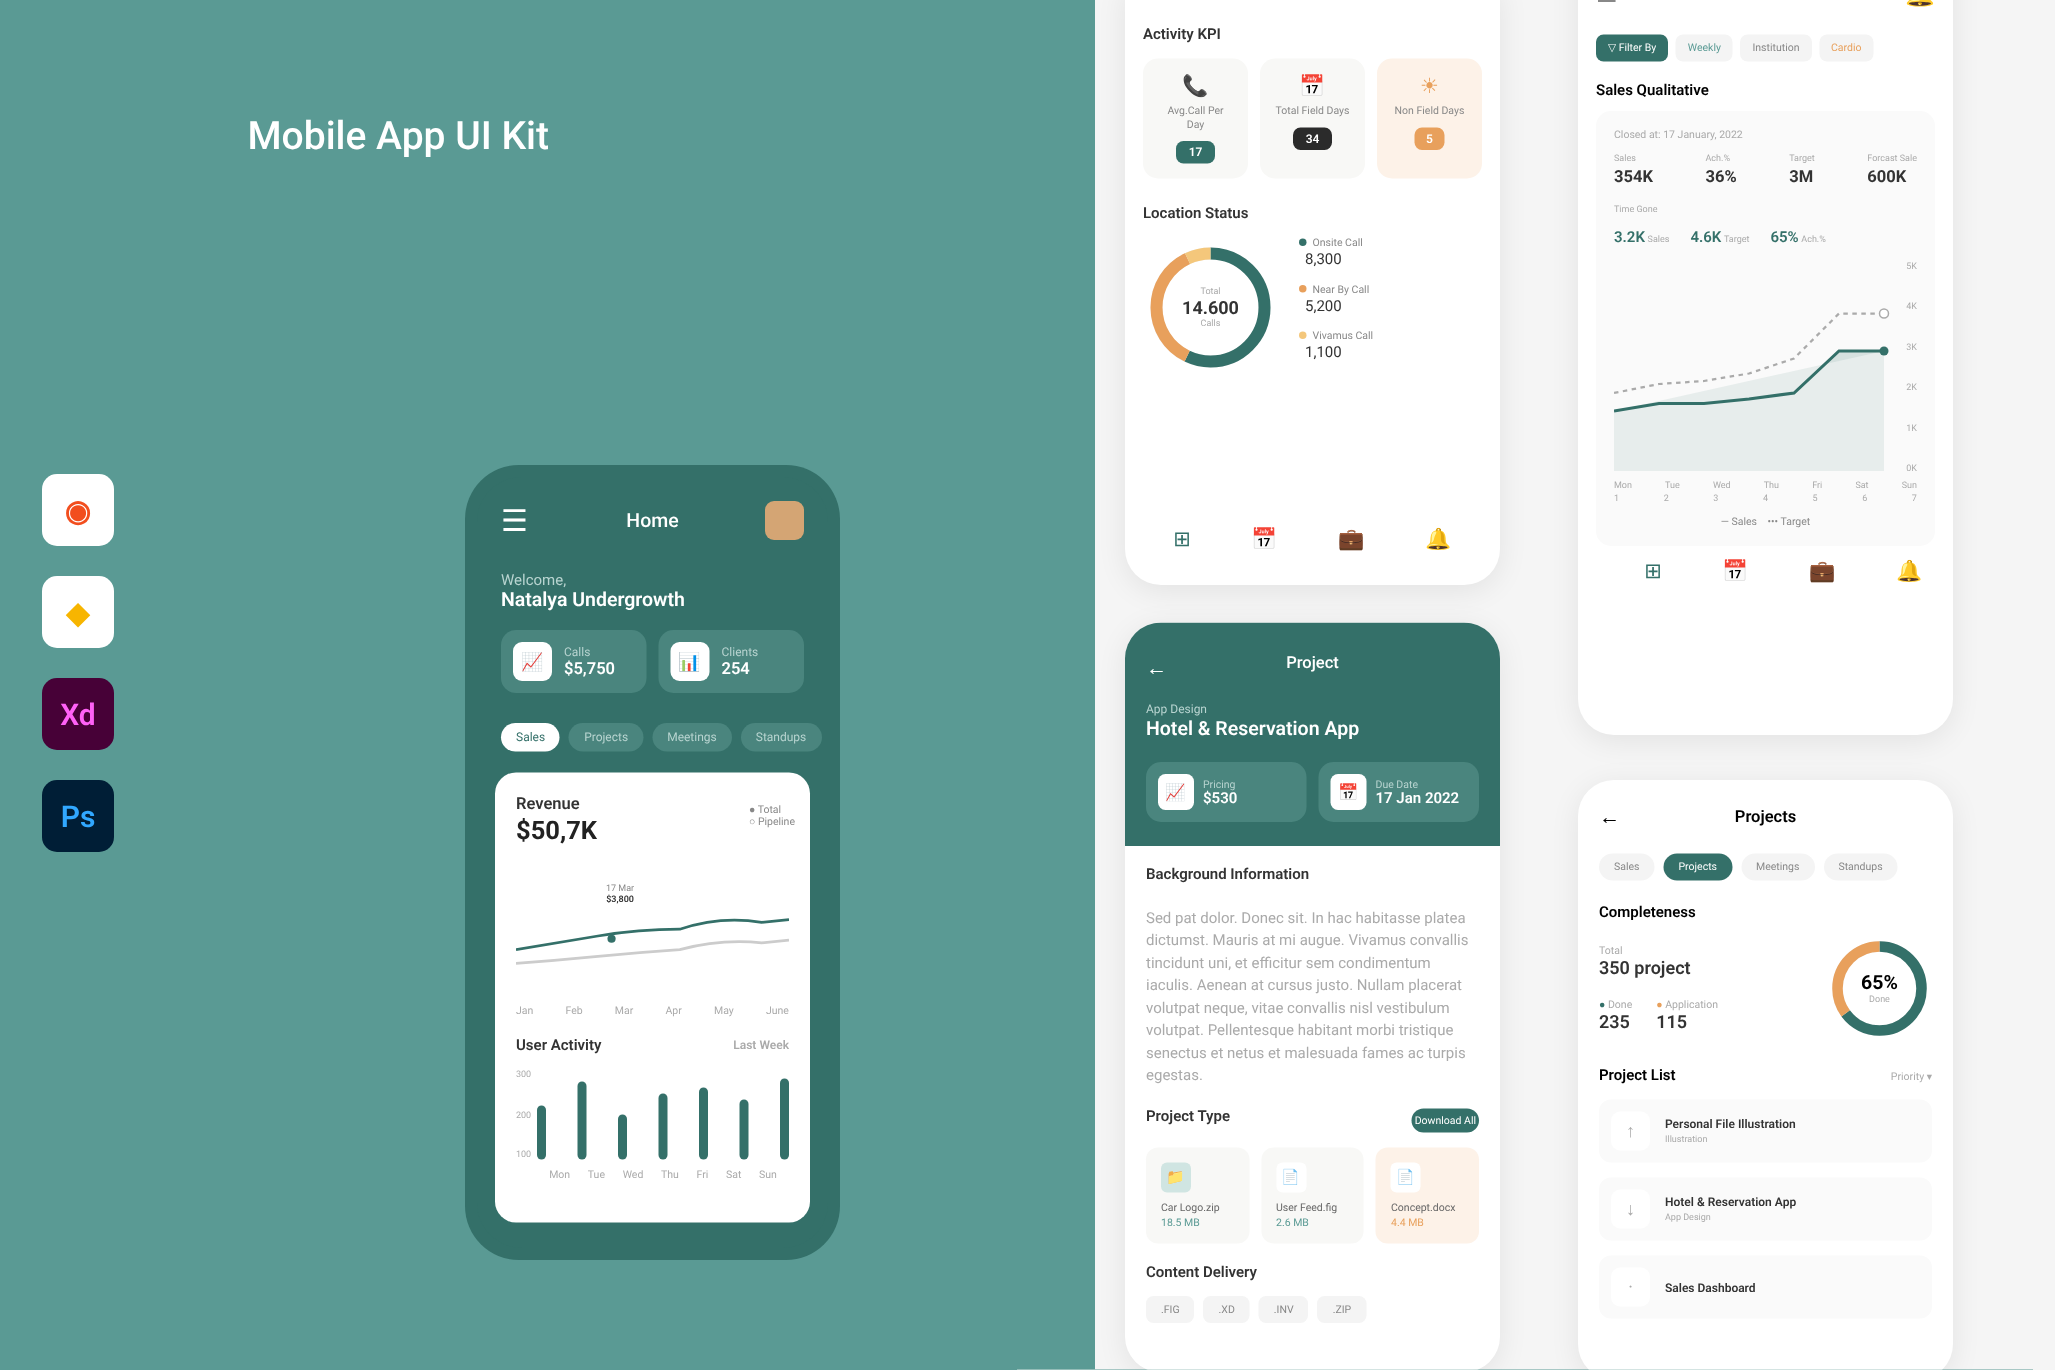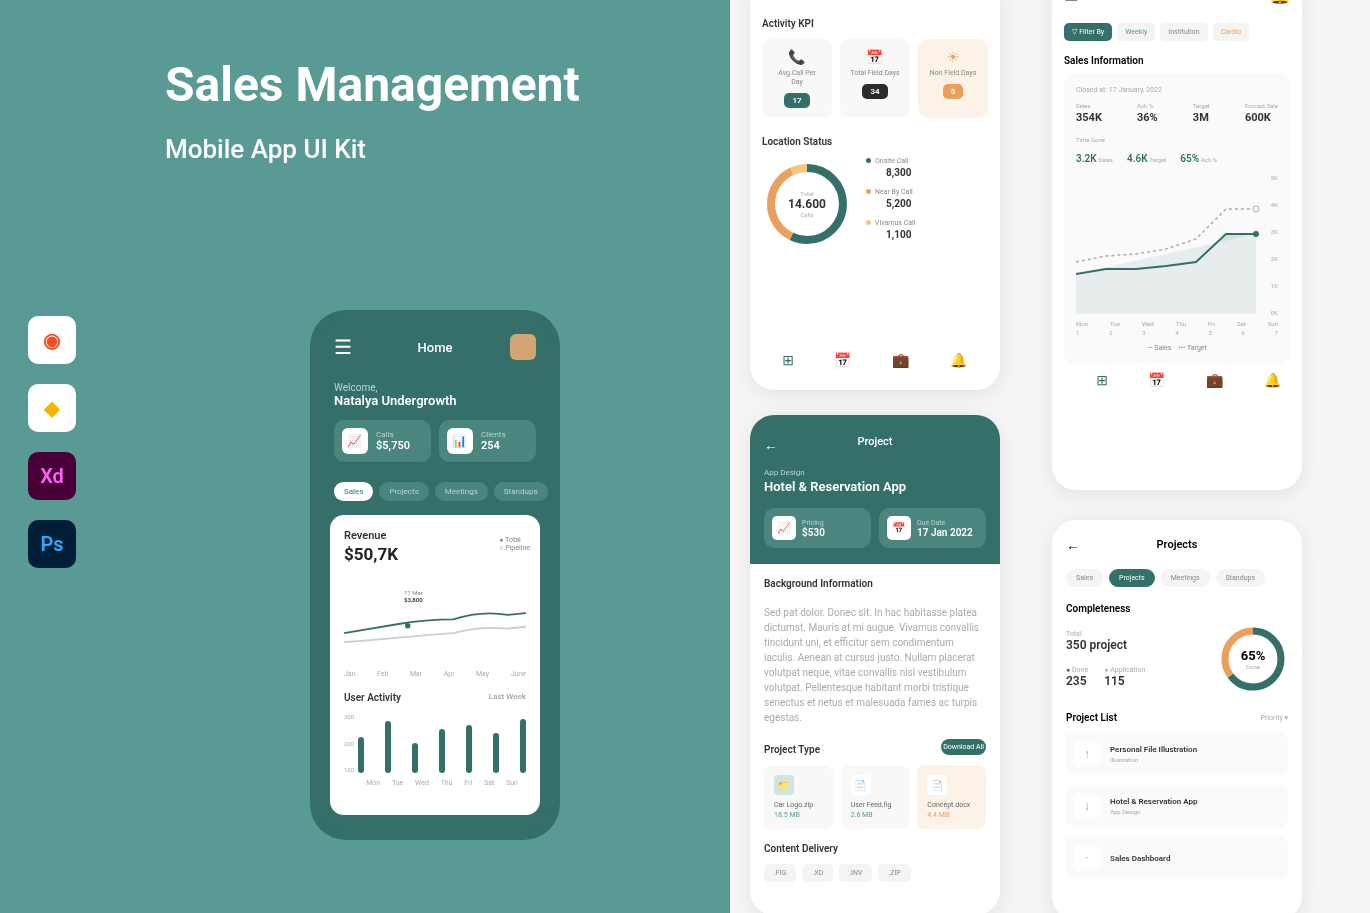--- a/index.html
+++ b/index.html
@@ -46,21 +46,21 @@
 .kpi-badge{display:inline-block;padding:3px 8px;border-radius:5px;font-size:8px;font-weight:600;margin-top:6px}
 .loc-title{font-size:10px;font-weight:600;color:#333;margin-top:18px}
 .loc-content{display:flex;gap:14px;margin-top:10px;align-items:center}
 .donut{width:90px;height:90px;position:relative}
 .donut-center{position:absolute;left:50%;top:50%;transform:translate(-50%,-50%);text-align:center}
 .donut-label{font-size:6px;color:#aaa}
 .donut-value{font-size:12px;font-weight:700;color:#333}
 .loc-legend{flex:1}
 .loc-item{font-size:7px;margin-bottom:10px}
 .loc-dot{display:inline-block;width:5px;height:5px;border-radius:50%;margin-right:4px}
-.loc-val{font-size:10px;font-weight:700;color:#333;margin-top:2px;margin-left:20px}
+.loc-val{font-size:10px;font-weight:400;color:#333;margin-top:2px;margin-left:4px}
 .bottom-nav{position:absolute;bottom:12px;left:12px;right:12px;display:flex;justify-content:space-around;padding:10px 0}
 .nav-icon{font-size:14px;color:#aaa}
 .nav-icon.active{color:#347069}
 
 .phone3{position:absolute;left:1052px;top:-30px;width:250px;height:520px;background:#fff;border-radius:0 0 24px 24px;padding:12px;box-shadow:0 4px 20px rgba(0,0,0,0.08)}
 .p3-header{display:flex;align-items:center;justify-content:space-between;padding:4px 0}
 .p3-title{font-size:11px;font-weight:600;position:absolute;left:50%;transform:translateX(-50%)}
 .seg-tabs{display:flex;background:#f4f4f4;border-radius:8px;margin-top:12px;padding:3px}
 .seg-tab{flex:1;text-align:center;font-size:8px;padding:6px;border-radius:6px;color:#888}
 .seg-tab.active{background:#fff;color:#333}
@@ -93,21 +93,21 @@
 .p4-cat{color:#b8d4d0;font-size:8px;margin-top:14px}
 .p4-name{color:#fff;font-size:13px;font-weight:600;margin-top:2px}
 .p4-cards{display:flex;gap:8px;margin-top:14px}
 .p4-card{flex:1;background:#4a857e;border-radius:10px;padding:8px;display:flex;gap:6px;align-items:center}
 .p4-icon{width:24px;height:24px;background:#fff;border-radius:5px;display:flex;align-items:center;justify-content:center;font-size:11px;color:#347069}
 .p4-lbl{color:#b8d4d0;font-size:7px}
 .p4-val{color:#fff;font-size:10px;font-weight:600}
 .p4-body{padding:14px}
 .p4-section-title{font-size:10px;font-weight:600;color:#333}
 .p4-desc{font-size:10px;color:#aaa;line-height:1.5;margin-top:16px}
-.pt-row{display:flex;justify-content:space-between;align-items:flex-end;margin-top:14px}
+.pt-row{display:flex;justify-content:space-between;align-items:flex-start;margin-top:14px}
 .pt-btn{background:#347069;color:#fff;font-size:7px;padding:4px 2px;border-radius:10px}
 .pt-cards{display:flex;gap:8px;margin-top:10px}
 .pt-card{flex:1;background:#f8f8f6;border-radius:8px;padding:10px}
 .pt-card.orange{background:#fdf2e8}
 .pt-icon{width:20px;height:20px;border-radius:4px;display:flex;align-items:center;justify-content:center;font-size:10px;margin-bottom:6px}
 .pt-name{font-size:7px;color:#666}
 .pt-size{font-size:7px;color:#aaa;margin-top:2px}
 .cd-chips{display:flex;gap:6px;margin-top:10px}
 .cd-chip{background:#f4f4f4;color:#888;font-size:7px;padding:5px 10px;border-radius:5px}
 
@@ -140,21 +140,20 @@
 <body>
 
 <div class="left-panel">
   <div class="tool-icons">
     <div class="tool-icon" style="color:#f24e1e">◉</div>
     <div class="tool-icon" style="color:#f7b500">◆</div>
     <div class="tool-icon" style="background:#470137;color:#ff61f6">Xd</div>
     <div class="tool-icon" style="background:#001e36;color:#31a8ff">Ps</div>
   </div>
   <div class="title">
-    <div>Sales Management</div>
   </div>
   <div class="subtitle">Mobile App UI Kit</div>
 
   <div class="phone1">
     <div class="phone1-inner">
       <div class="phone1-header">
         <span class="menu-icon">☰</span>
         <span class="phone1-title">Home</span>
         <div class="avatar"></div>
       </div>
@@ -297,21 +296,21 @@
     <span style="color:#888">☰</span>
     <span class="p3-title">Home</span>
     <span style="color:#888">🔔</span>
   </div>
   <div class="filter-row">
     <div class="filter-chip active">▽ <span>Filter By</span></div>
     <div class="filter-chip green">Weekly</div>
     <div class="filter-chip">Institution</div>
     <div class="filter-chip orange">Cardio</div>
   </div>
-  <div class="si-title">Sales Information</div>
+  <div class="si-title">Sales Qualitative</div>
   <div class="si-card">
     <div class="si-closed">Closed at: 17 January, 2022</div>
     <div class="si-row">
       <div class="si-col">
           <div class="si-label">Sales</div>
           <div class="si-value">354K</div>
         </div>
       <div class="si-col">
           <div class="si-label">Ach.%</div>
           <div class="si-value">36%</div>

